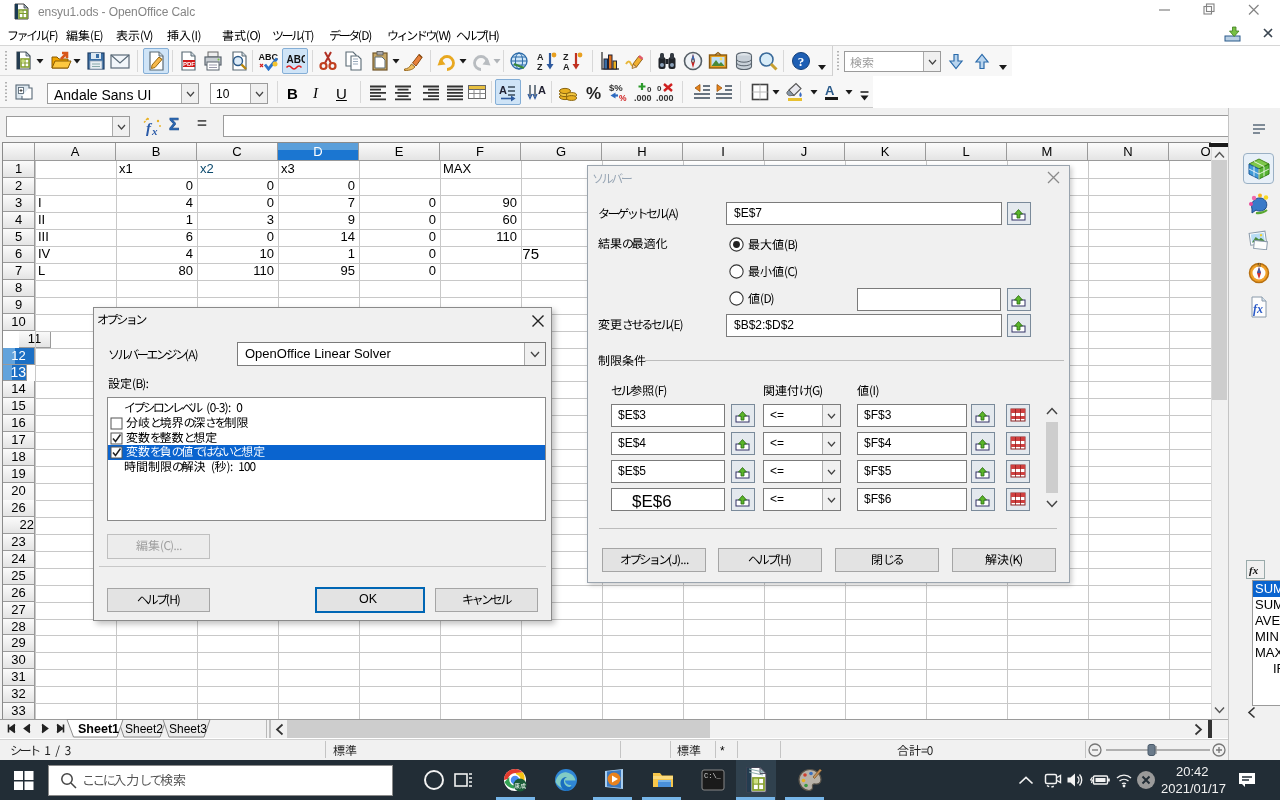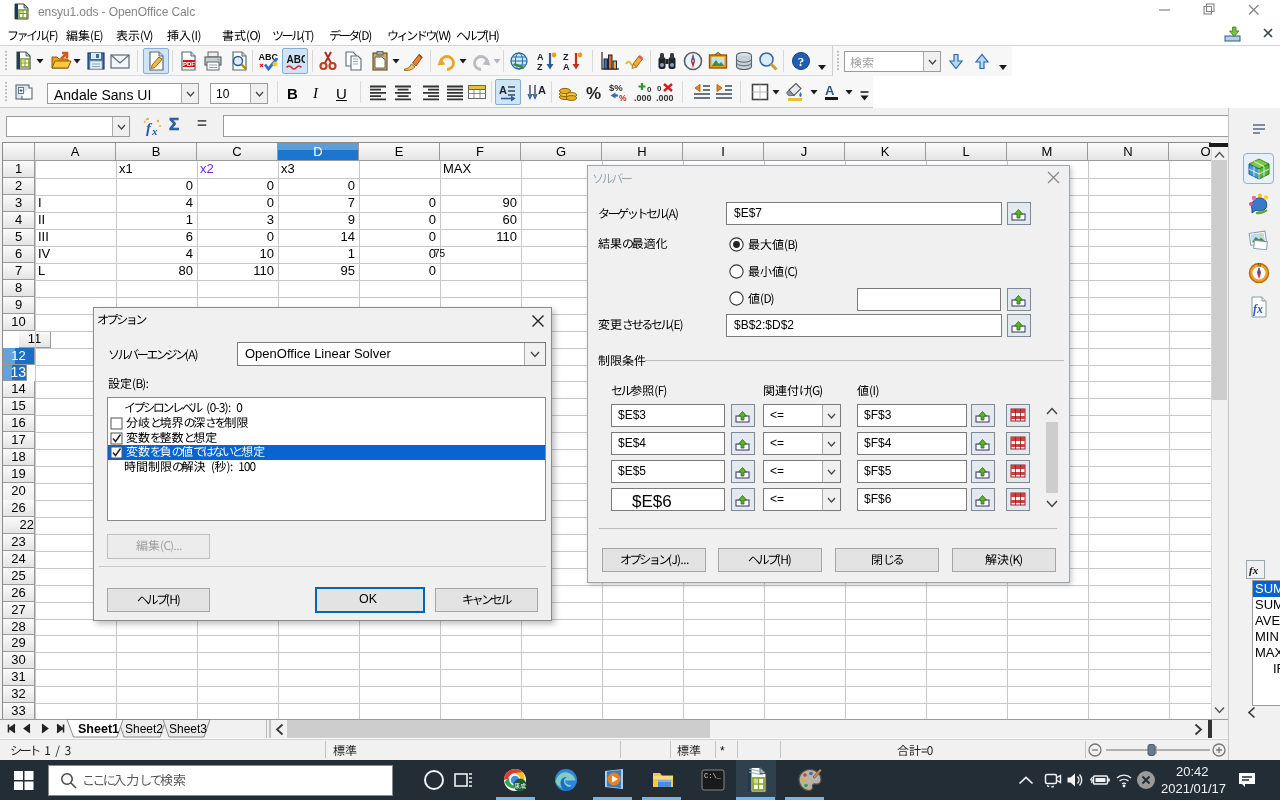--- a/index.html
+++ b/index.html
@@ -526,21 +526,21 @@
       <path d="M0 458.5 H1176"></path>
       <path d="M0 474.5 H1176"></path>
       <path d="M0 491.5 H1176"></path>
       <path d="M0 508.5 H1176"></path>
       <path d="M0 525.5 H1176"></path>
       <path d="M0 542.5 H1176"></path>
       <path d="M0 559.5 H1176"></path>
     </g>
   </svg>
 <div class="ab" style="left:119px;top:161px;width:74px;height:17px;font-size:13px;text-align:left;line-height:16px;color:#000">x1</div>
-<div class="ab" style="left:200px;top:161px;width:74px;height:17px;font-size:13px;text-align:left;line-height:16px;color:#6d28d9">x2</div>
+<div class="ab" style="left:200px;top:161px;width:74px;height:17px;font-size:13px;text-align:left;line-height:16px;color:#0c4a6e">x2</div>
 <div class="ab" style="left:281px;top:161px;width:74px;height:17px;font-size:13px;text-align:left;line-height:16px;color:#000">x3</div>
 <div class="ab" style="left:443px;top:161px;width:74px;height:17px;font-size:13px;text-align:left;line-height:16px;color:#000">MAX</div>
 <div class="ab" style="left:119px;top:178px;width:74px;height:17px;font-size:13px;text-align:right;line-height:16px;color:#000">0</div>
 <div class="ab" style="left:200px;top:178px;width:74px;height:17px;font-size:13px;text-align:right;line-height:16px;color:#000">0</div>
 <div class="ab" style="left:281px;top:178px;width:74px;height:17px;font-size:13px;text-align:right;line-height:16px;color:#000">0</div>
 <div class="ab" style="left:38px;top:195px;width:74px;height:17px;font-size:13px;text-align:left;line-height:16px;color:#000"> I</div>
 <div class="ab" style="left:119px;top:195px;width:74px;height:17px;font-size:13px;text-align:right;line-height:16px;color:#000">4</div>
 <div class="ab" style="left:200px;top:195px;width:74px;height:17px;font-size:13px;text-align:right;line-height:16px;color:#000">0</div>
 <div class="ab" style="left:281px;top:195px;width:74px;height:17px;font-size:13px;text-align:right;line-height:16px;color:#000">7</div>
 <div class="ab" style="left:362px;top:195px;width:74px;height:17px;font-size:13px;text-align:right;line-height:16px;color:#000">0</div>
@@ -555,21 +555,21 @@
 <div class="ab" style="left:119px;top:229px;width:74px;height:17px;font-size:13px;text-align:right;line-height:16px;color:#000">6</div>
 <div class="ab" style="left:200px;top:229px;width:74px;height:17px;font-size:13px;text-align:right;line-height:16px;color:#000">0</div>
 <div class="ab" style="left:281px;top:229px;width:74px;height:17px;font-size:13px;text-align:right;line-height:16px;color:#000">14</div>
 <div class="ab" style="left:362px;top:229px;width:74px;height:17px;font-size:13px;text-align:right;line-height:16px;color:#000">0</div>
 <div class="ab" style="left:443px;top:229px;width:74px;height:17px;font-size:13px;text-align:right;line-height:16px;color:#000">110</div>
 <div class="ab" style="left:38px;top:246px;width:74px;height:17px;font-size:13px;text-align:left;line-height:16px;color:#000">IV</div>
 <div class="ab" style="left:119px;top:246px;width:74px;height:17px;font-size:13px;text-align:right;line-height:16px;color:#000">4</div>
 <div class="ab" style="left:200px;top:246px;width:74px;height:17px;font-size:13px;text-align:right;line-height:16px;color:#000">10</div>
 <div class="ab" style="left:281px;top:246px;width:74px;height:17px;font-size:13px;text-align:right;line-height:16px;color:#000">1</div>
 <div class="ab" style="left:362px;top:246px;width:74px;height:17px;font-size:13px;text-align:right;line-height:16px;color:#000">0</div>
-<div class="ab" style="left:434px;top:246px;width:74px;height:17px;font-size:10px;line-height:16px;color:#000">75</div>
+<div class="ab" style="left:465px;top:246px;width:74px;height:17px;font-size:15px;text-align:right;line-height:16px;color:#000">75</div>
 <div class="ab" style="left:38px;top:263px;width:74px;height:17px;font-size:13px;text-align:left;line-height:16px;color:#000">L</div>
 <div class="ab" style="left:119px;top:263px;width:74px;height:17px;font-size:13px;text-align:right;line-height:16px;color:#000">80</div>
 <div class="ab" style="left:200px;top:263px;width:74px;height:17px;font-size:13px;text-align:right;line-height:16px;color:#000">110</div>
 <div class="ab" style="left:281px;top:263px;width:74px;height:17px;font-size:13px;text-align:right;line-height:16px;color:#000">95</div>
 <div class="ab" style="left:362px;top:263px;width:74px;height:17px;font-size:13px;text-align:right;line-height:16px;color:#000">0</div>
 <div class="ab" style="left:1211px;top:143px;width:17px;height:576px;background:#f1f1f1;border-left:1px solid #d8d8d8"></div>
 <div class="ab" style="left:1209px;top:143px;width:19px;height:4px;background:#1a1a1a"></div>
 <svg class="ab" style="left:1214px;top:151px" width="11" height="8">
     <path d="M1 6.5 L5.5 1.5 L10 6.5" stroke="#555" stroke-width="1.4" fill="none"></path>
   </svg>

